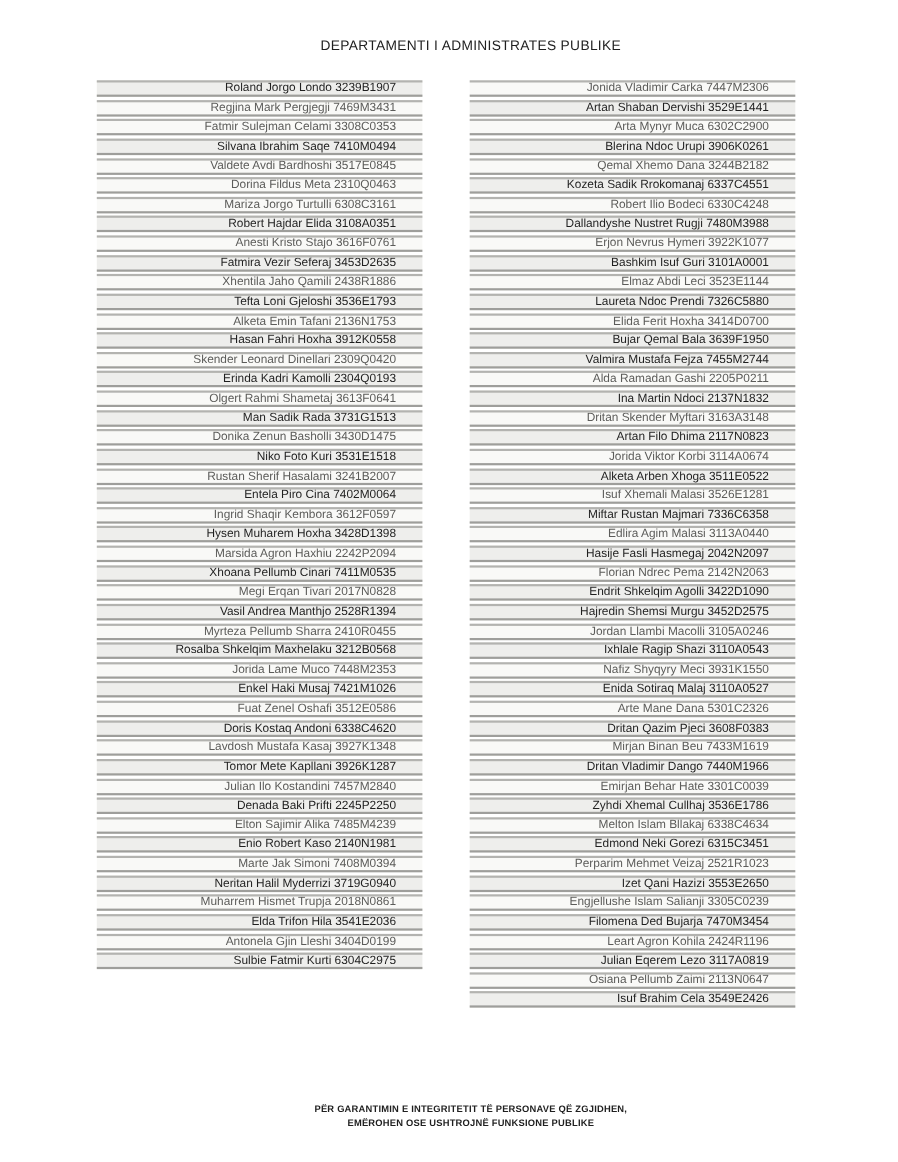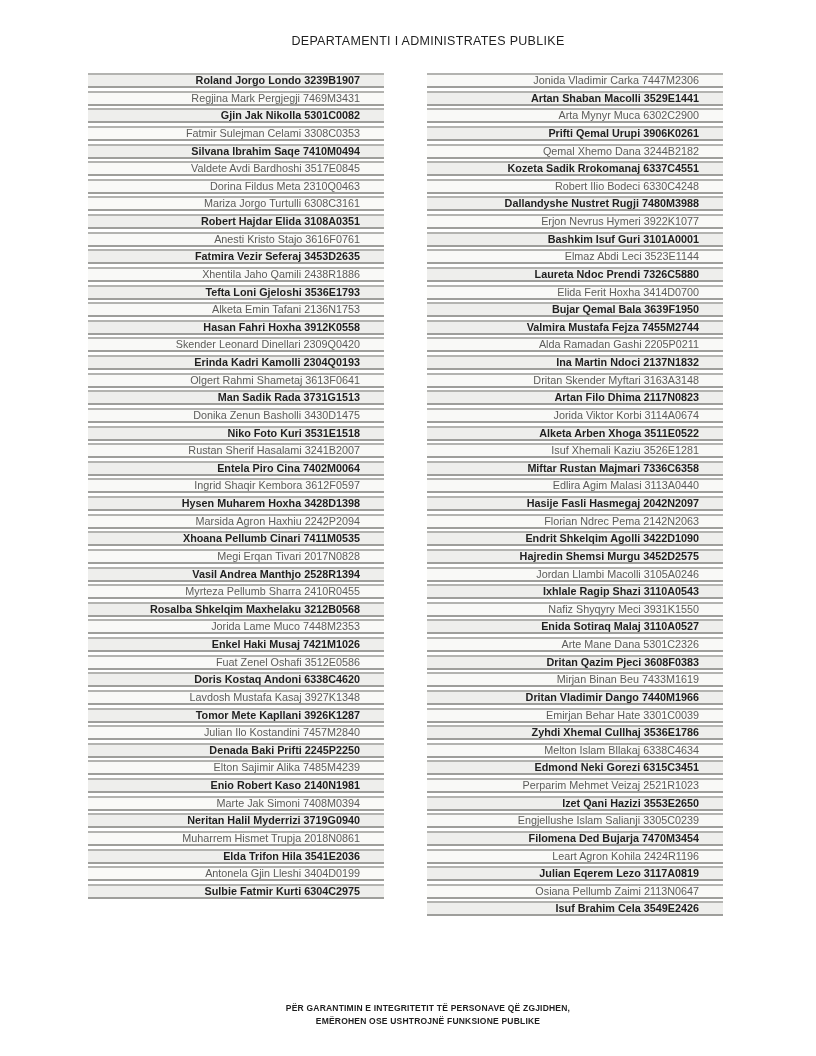--- a/index.html
+++ b/index.html
@@ -40,21 +40,21 @@
     padding-right: 24px;
     text-align: right;
     font-size: 10.8px;
     line-height: 10.5px;
     white-space: nowrap;
     overflow: hidden;
   }
   .row.b {
     background: var(--row-fill-bold, #eeeeec);
     color: var(--text-bold, #1f1f1f);
-    font-weight: bold;
+    font-weight: normal;
   }
   .row.n {
     background: var(--row-fill-normal, #f9f9f7);
     color: var(--text-normal, #5c5c5a);
     text-align: right;
   }
   .footer {
     position: absolute;
     top: 1002px;
     left: 20px;
@@ -68,21 +68,20 @@
   }
 </style>
 </head>
 <body>
 
 <div class="page-title">DEPARTAMENTI I ADMINISTRATES PUBLIKE</div>
 
 <div class="name-col left">
     <div class="row b">Roland Jorgo Londo 3239B1907</div>
     <div class="row n">Regjina Mark Pergjegji 7469M3431</div>
-    <div class="row b">Gjin Jak Nikolla 5301C0082</div>
     <div class="row n">Fatmir Sulejman Celami 3308C0353</div>
     <div class="row b">Silvana Ibrahim Saqe 7410M0494</div>
     <div class="row n">Valdete Avdi Bardhoshi 3517E0845</div>
     <div class="row n">Dorina Fildus Meta 2310Q0463</div>
     <div class="row n">Mariza Jorgo Turtulli 6308C3161</div>
     <div class="row b">Robert Hajdar Elida 3108A0351</div>
     <div class="row n">Anesti Kristo Stajo 3616F0761</div>
     <div class="row b">Fatmira Vezir Seferaj 3453D2635</div>
     <div class="row n">Xhentila Jaho Qamili 2438R1886</div>
     <div class="row b">Tefta Loni Gjeloshi 3536E1793</div>
@@ -117,41 +116,41 @@
     <div class="row n">Marte Jak Simoni 7408M0394</div>
     <div class="row b">Neritan Halil Myderrizi 3719G0940</div>
     <div class="row n">Muharrem Hismet Trupja 2018N0861</div>
     <div class="row b">Elda Trifon Hila 3541E2036</div>
     <div class="row n">Antonela Gjin Lleshi 3404D0199</div>
     <div class="row b">Sulbie Fatmir Kurti 6304C2975</div>
   </div>
 
 <div class="name-col right">
     <div class="row n">Jonida Vladimir Carka 7447M2306</div>
-    <div class="row b">Artan Shaban Macolli 3529E1441</div>
+    <div class="row b">Artan Shaban Dervishi 3529E1441</div>
     <div class="row n">Arta Mynyr Muca 6302C2900</div>
-    <div class="row b">Prifti Qemal Urupi 3906K0261</div>
+    <div class="row b">Blerina Ndoc Urupi 3906K0261</div>
     <div class="row n">Qemal Xhemo Dana 3244B2182</div>
     <div class="row b">Kozeta Sadik Rrokomanaj 6337C4551</div>
     <div class="row n">Robert Ilio Bodeci 6330C4248</div>
     <div class="row b">Dallandyshe Nustret Rugji 7480M3988</div>
     <div class="row n">Erjon Nevrus Hymeri 3922K1077</div>
     <div class="row b">Bashkim Isuf Guri 3101A0001</div>
     <div class="row n">Elmaz Abdi Leci 3523E1144</div>
     <div class="row b">Laureta Ndoc Prendi 7326C5880</div>
     <div class="row n">Elida Ferit Hoxha 3414D0700</div>
     <div class="row b">Bujar Qemal Bala 3639F1950</div>
     <div class="row b">Valmira Mustafa Fejza 7455M2744</div>
     <div class="row n">Alda Ramadan Gashi 2205P0211</div>
     <div class="row b">Ina Martin Ndoci 2137N1832</div>
     <div class="row n">Dritan Skender Myftari 3163A3148</div>
     <div class="row b">Artan Filo Dhima 2117N0823</div>
     <div class="row n">Jorida Viktor Korbi 3114A0674</div>
     <div class="row b">Alketa Arben Xhoga 3511E0522</div>
-    <div class="row n">Isuf Xhemali Kaziu 3526E1281</div>
+    <div class="row n">Isuf Xhemali Malasi 3526E1281</div>
     <div class="row b">Miftar Rustan Majmari 7336C6358</div>
     <div class="row n">Edlira Agim Malasi 3113A0440</div>
     <div class="row b">Hasije Fasli Hasmegaj 2042N2097</div>
     <div class="row n">Florian Ndrec Pema 2142N2063</div>
     <div class="row b">Endrit Shkelqim Agolli 3422D1090</div>
     <div class="row b">Hajredin Shemsi Murgu 3452D2575</div>
     <div class="row n">Jordan Llambi Macolli 3105A0246</div>
     <div class="row b">Ixhlale Ragip Shazi 3110A0543</div>
     <div class="row n">Nafiz Shyqyry Meci 3931K1550</div>
     <div class="row b">Enida Sotiraq Malaj 3110A0527</div>

